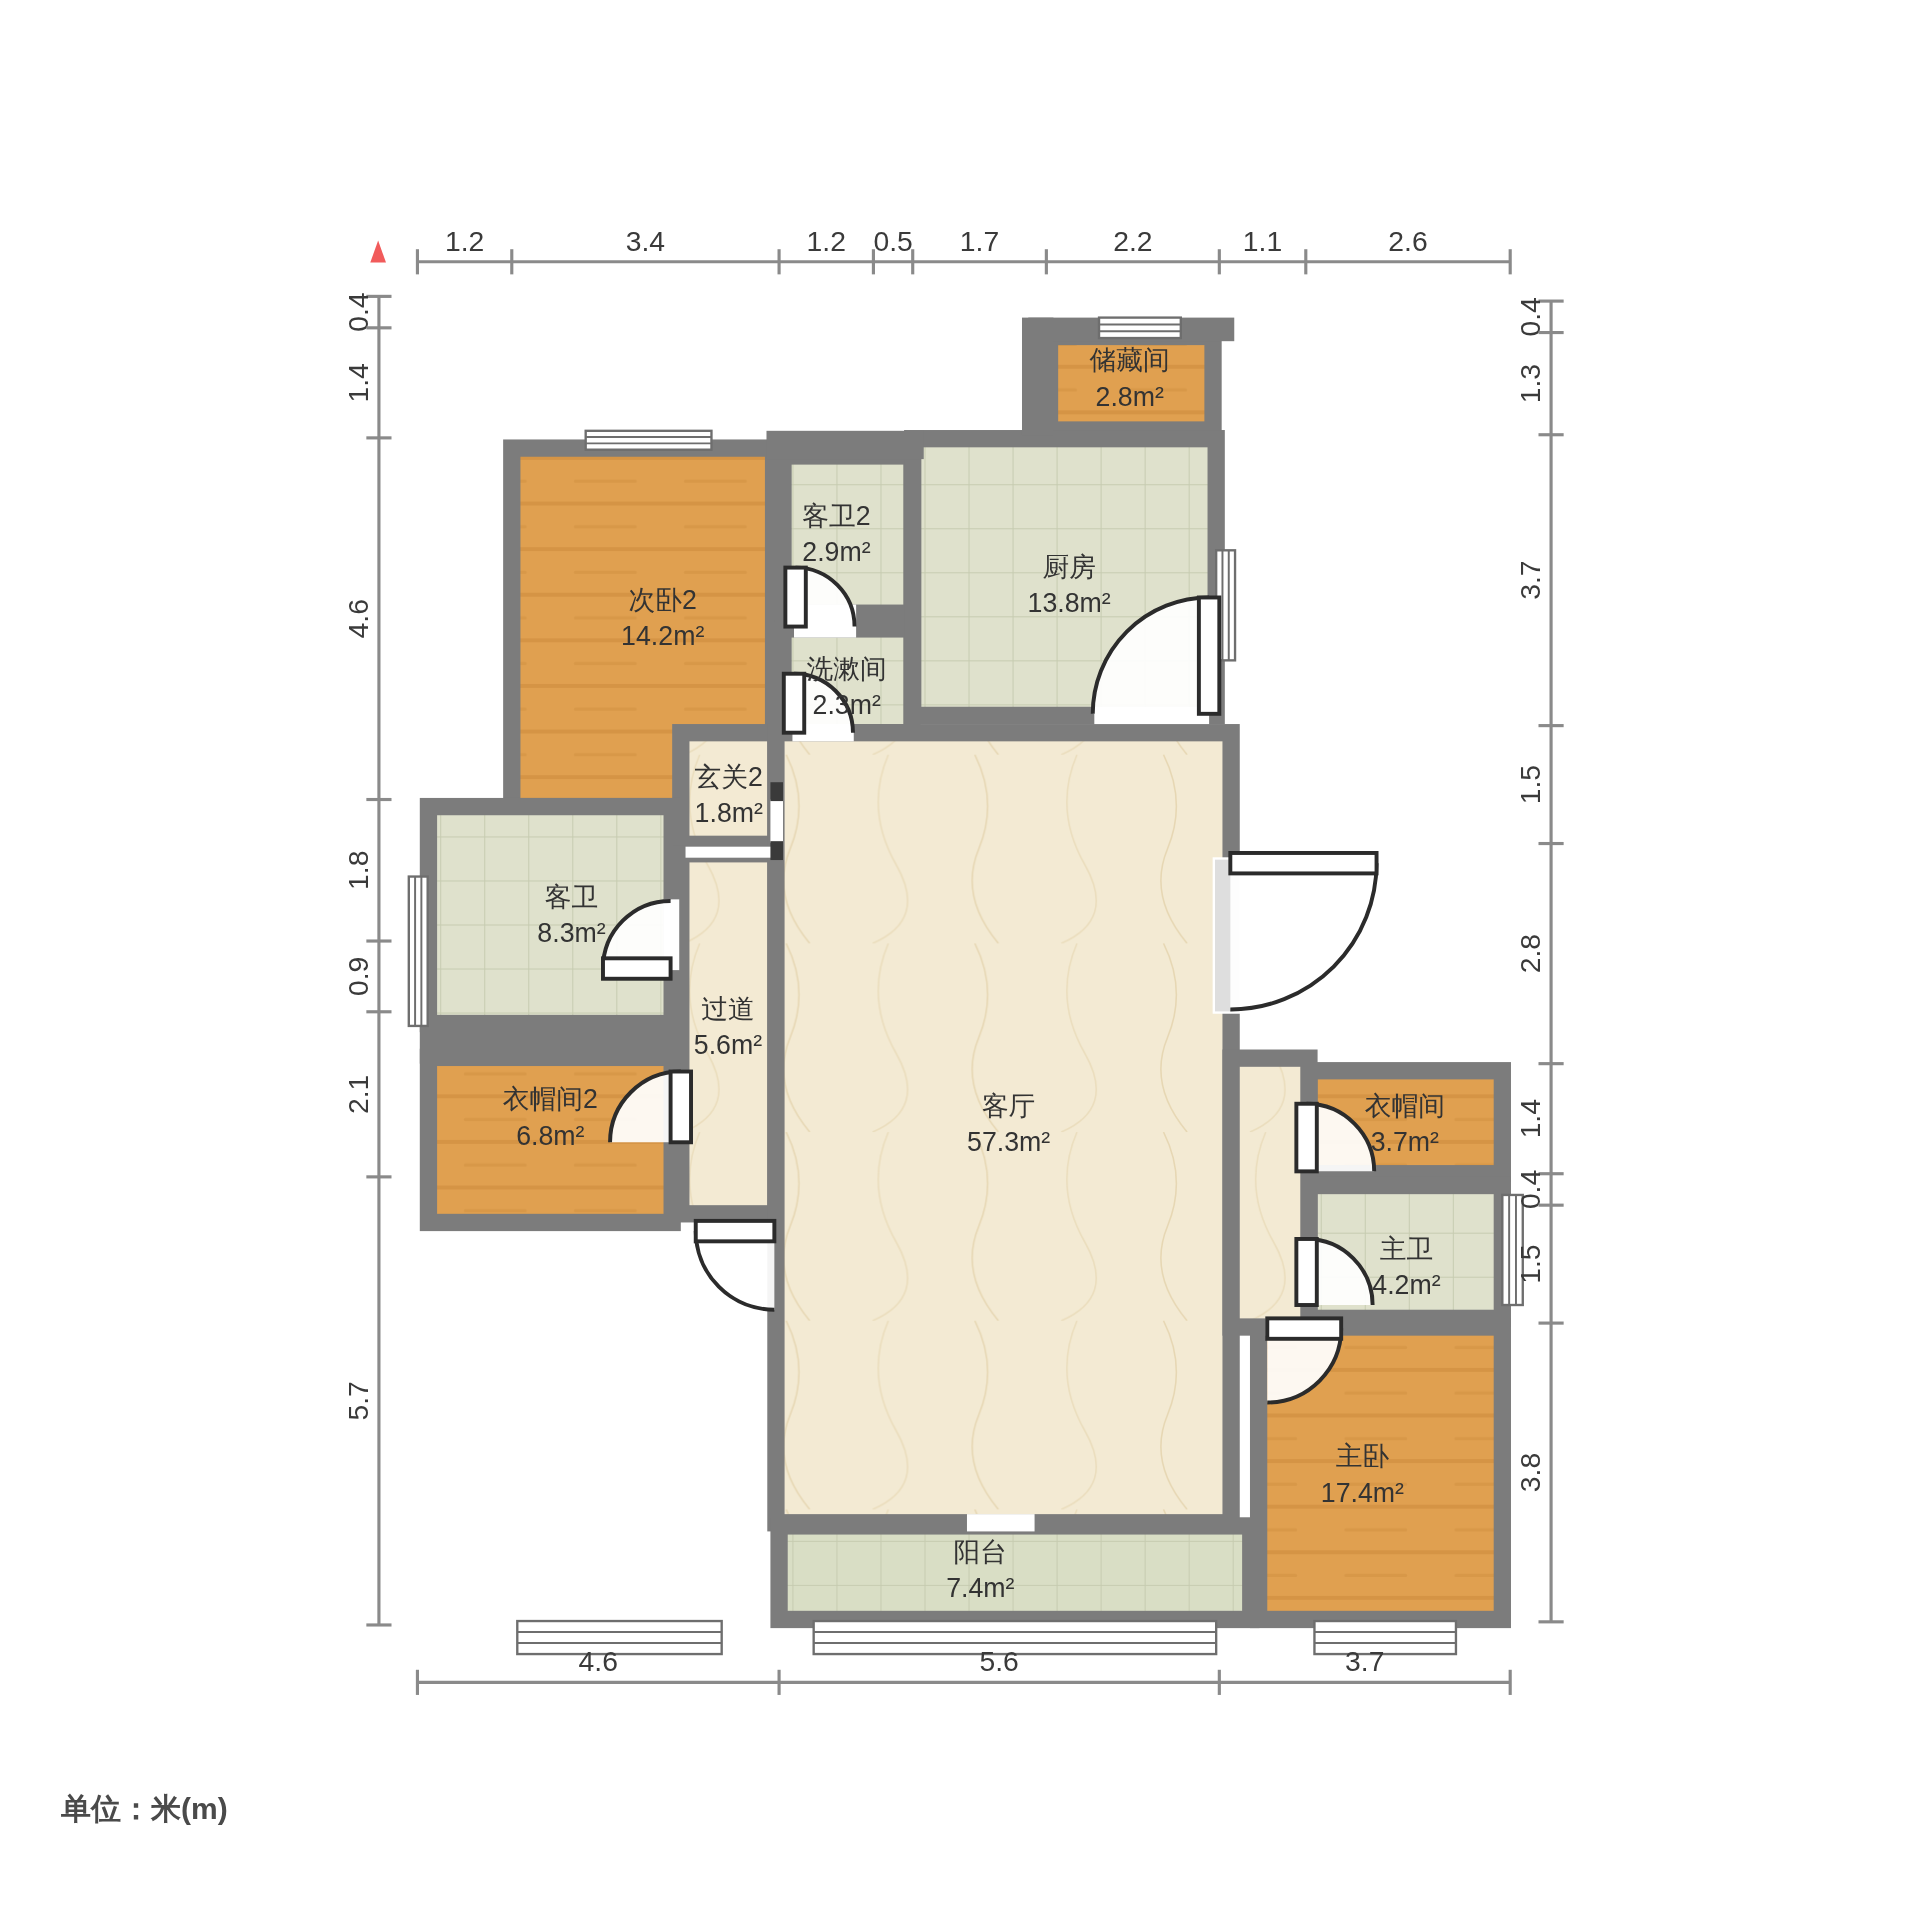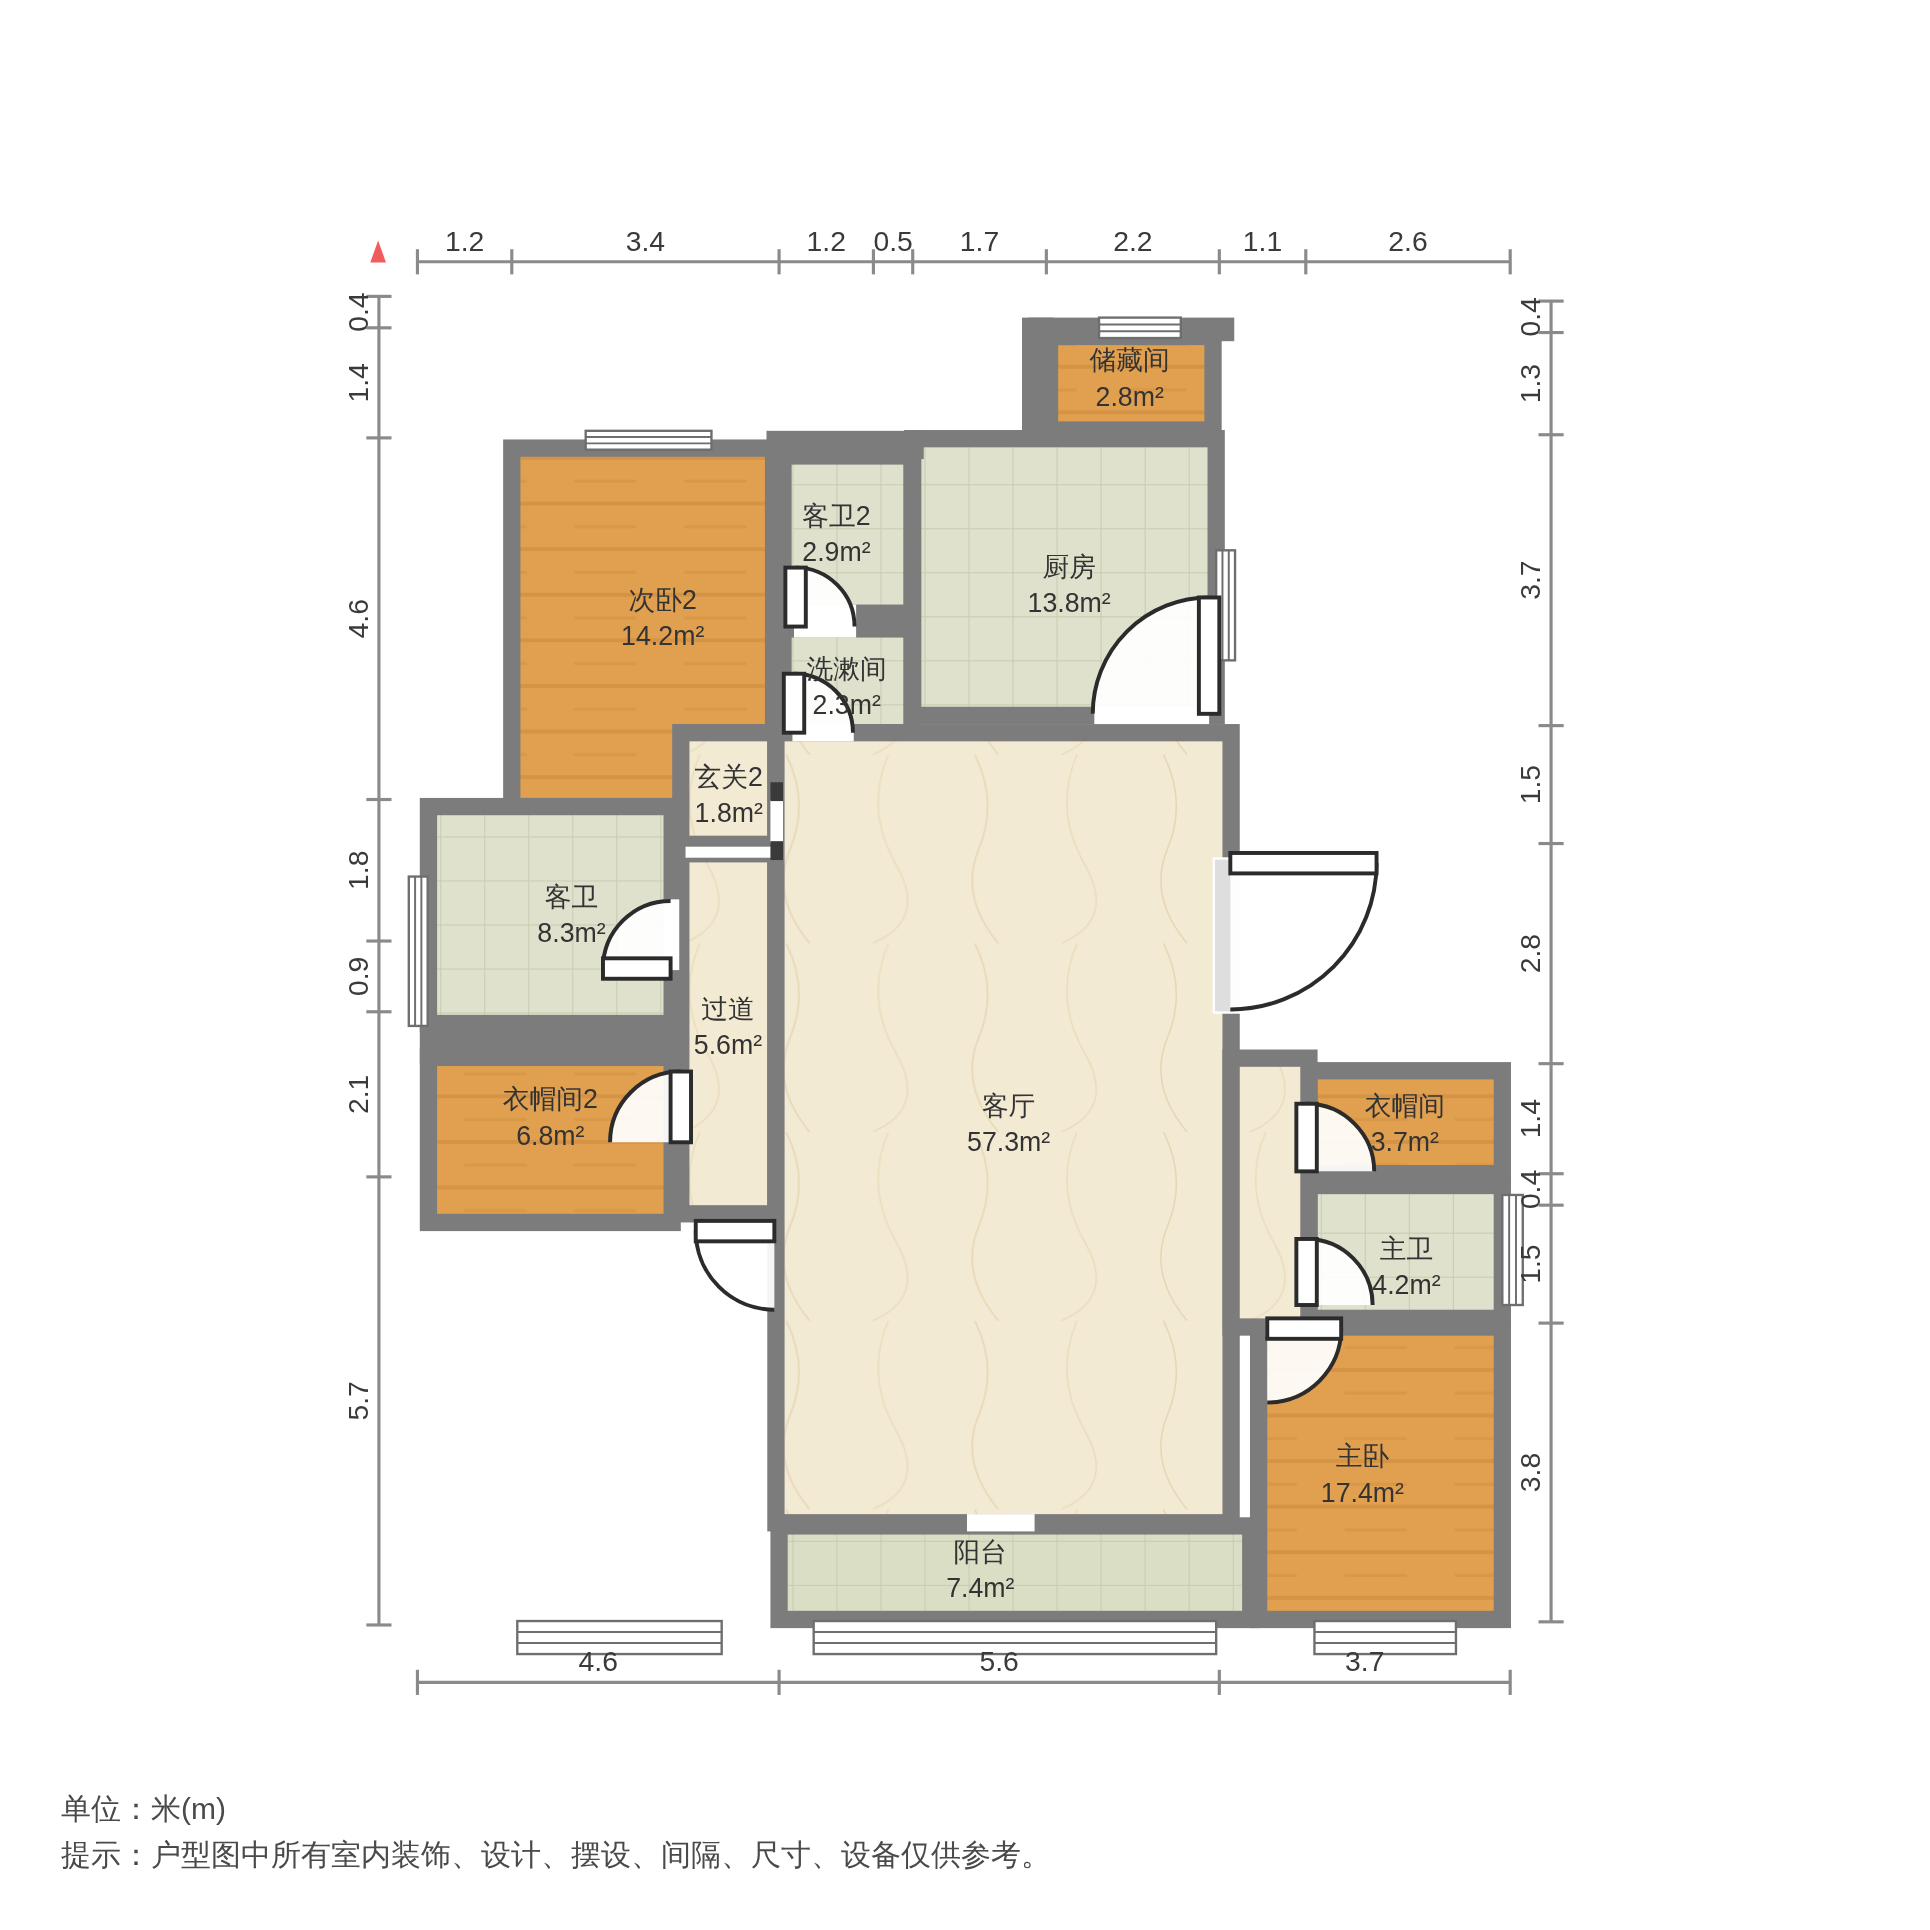--- a/index.html
+++ b/index.html
@@ -2,21 +2,21 @@
 <html style="font-size:12.6px"><head>
 <meta charset="utf-8">
 <style>
   html,body{margin:0;padding:0;}
   body{width:1930px;height:1930px;background:#ffffff;}
   .page{position:relative;width:1930px;height:1930px;background:#ffffff;overflow:hidden;
         font-family:"Liberation Sans","DejaVu Sans",sans-serif;}
   svg.plan{position:absolute;left:0;top:0;}
   .notes{position:absolute;left:61px;top:1786px;font-size:30px;line-height:46px;color:#4a4a4a;
          font-family:"Liberation Sans","DejaVu Sans",sans-serif;}
-  .notes div{white-space:nowrap;}
+  .notes div{white-space:nowrap;font-weight:bold;}
   text{font-family:"Liberation Sans","DejaVu Sans",sans-serif;}
 </style>
 </head>
 <body>
 
 <div class="page">
   <svg class="plan" width="1930" height="1930" viewBox="0 0 2455 2455">
       <defs>
         <pattern id="pw" width="140" height="58" patternUnits="userSpaceOnUse">
           <rect width="140" height="58" fill="#E0A050"></rect>
@@ -256,16 +256,15 @@
           <text x="1271" y="2126" text-anchor="middle" font-size="36" fill="#3A3A3A">5.6</text>
           <line x1="1551" y1="2124" x2="1551" y2="2156" stroke="#8A8A8A" stroke-width="4"></line>
           <text x="1736" y="2126" text-anchor="middle" font-size="36" fill="#3A3A3A">3.7</text>
           <line x1="1921" y1="2124" x2="1921" y2="2156" stroke="#8A8A8A" stroke-width="4"></line>
         </g>
         <polygon points="471,334 491,334 481,306" fill="#F15B5B"></polygon>
       </g>
     </svg>
   <div class="notes">
     <div>单位：米(m)</div>
-    <div>提示：户型图中所有室内装饰、设计、摆设、间隔、尺寸、设备仅供参考。</div>
   </div>
 </div>
 
 
 </body></html>

